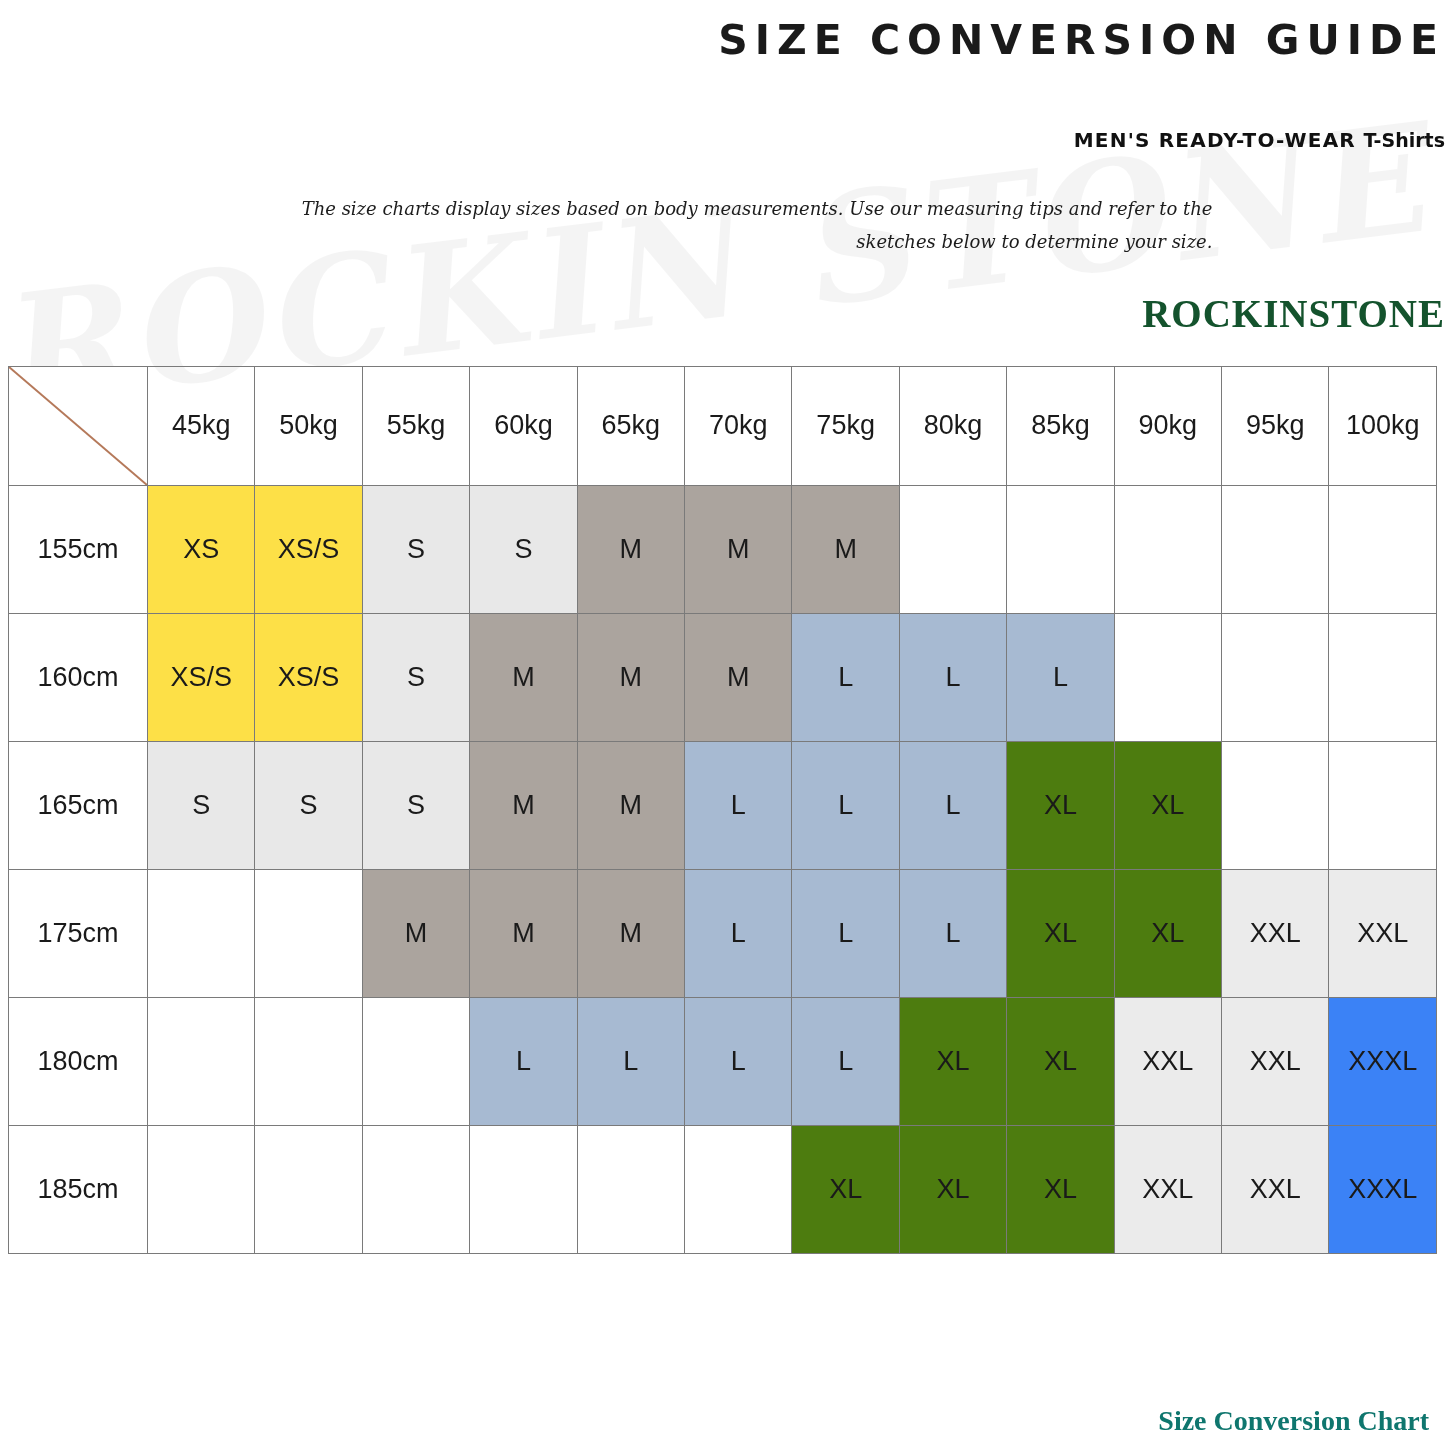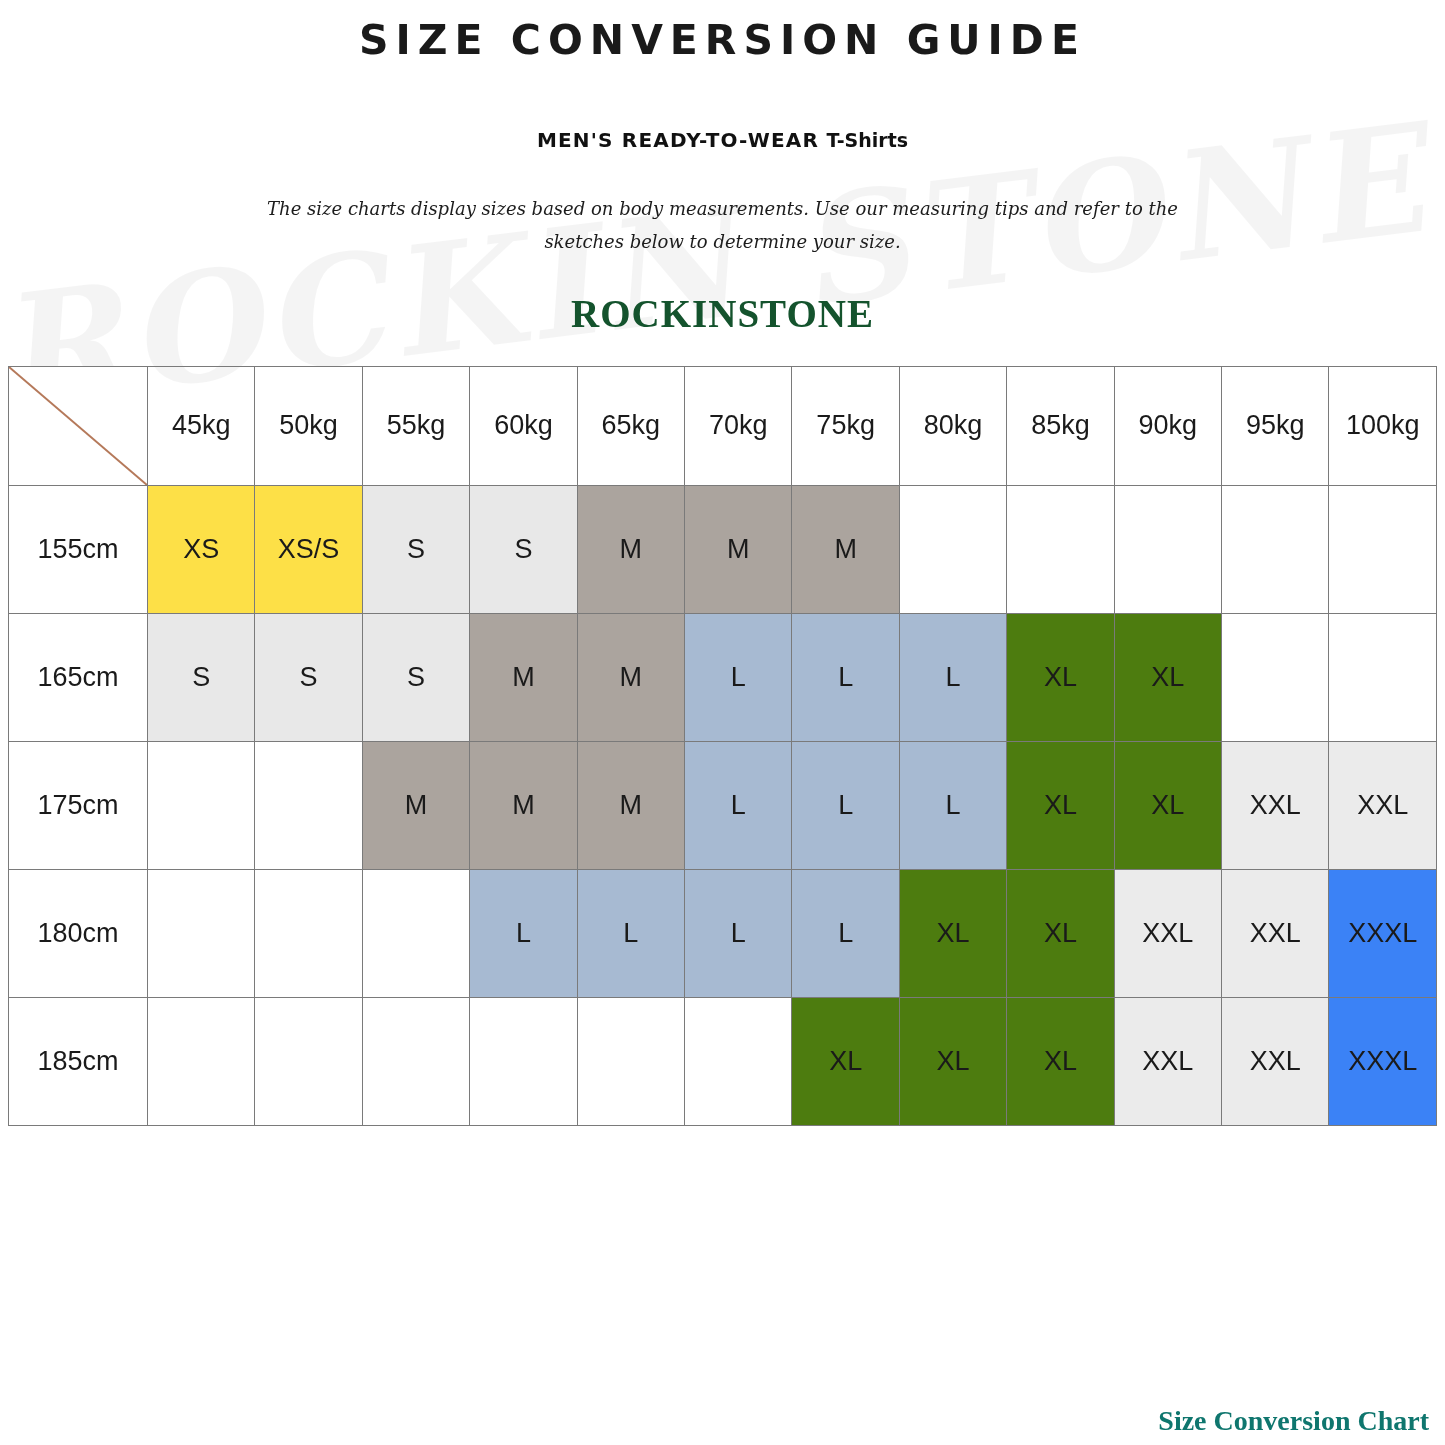--- a/index.html
+++ b/index.html
@@ -40,21 +40,21 @@
     white-space: nowrap;
     user-select: none;
     z-index: 0;
   }
 
   
   .header {
     position: relative;
     z-index: 2;
     padding-top: 16px;
-    text-align: center;
+    text-align: right;
   }
   .main-title {
     font-family: "DejaVu Sans", sans-serif;
     font-size: 41px;
     font-weight: 700;
     letter-spacing: 7px;
     color: #1a1a1a;
     margin: 0;
   }
   .subtitle {
@@ -205,20 +205,35 @@
           <td class="c-m">M</td>
           <td class="c-m">M</td>
           <td class="c-m">M</td>
           <td class="c-empty"></td>
           <td class="c-empty"></td>
           <td class="c-empty"></td>
           <td class="c-empty"></td>
           <td class="c-empty"></td>
         </tr>
         <tr>
+          <td class="rowhead">160cm</td>
+          <td class="c-xs">XS/S</td>
+          <td class="c-xs">XS/S</td>
+          <td class="c-s">S</td>
+          <td class="c-m">M</td>
+          <td class="c-m">M</td>
+          <td class="c-m">M</td>
+          <td class="c-l">L</td>
+          <td class="c-l">L</td>
+          <td class="c-l">L</td>
+          <td class="c-empty"></td>
+          <td class="c-empty"></td>
+          <td class="c-empty"></td>
+        </tr>
+        <tr>
           <td class="rowhead">165cm</td>
           <td class="c-s">S</td>
           <td class="c-s">S</td>
           <td class="c-s">S</td>
           <td class="c-m">M</td>
           <td class="c-m">M</td>
           <td class="c-l">L</td>
           <td class="c-l">L</td>
           <td class="c-l">L</td>
           <td class="c-xl">XL</td>

